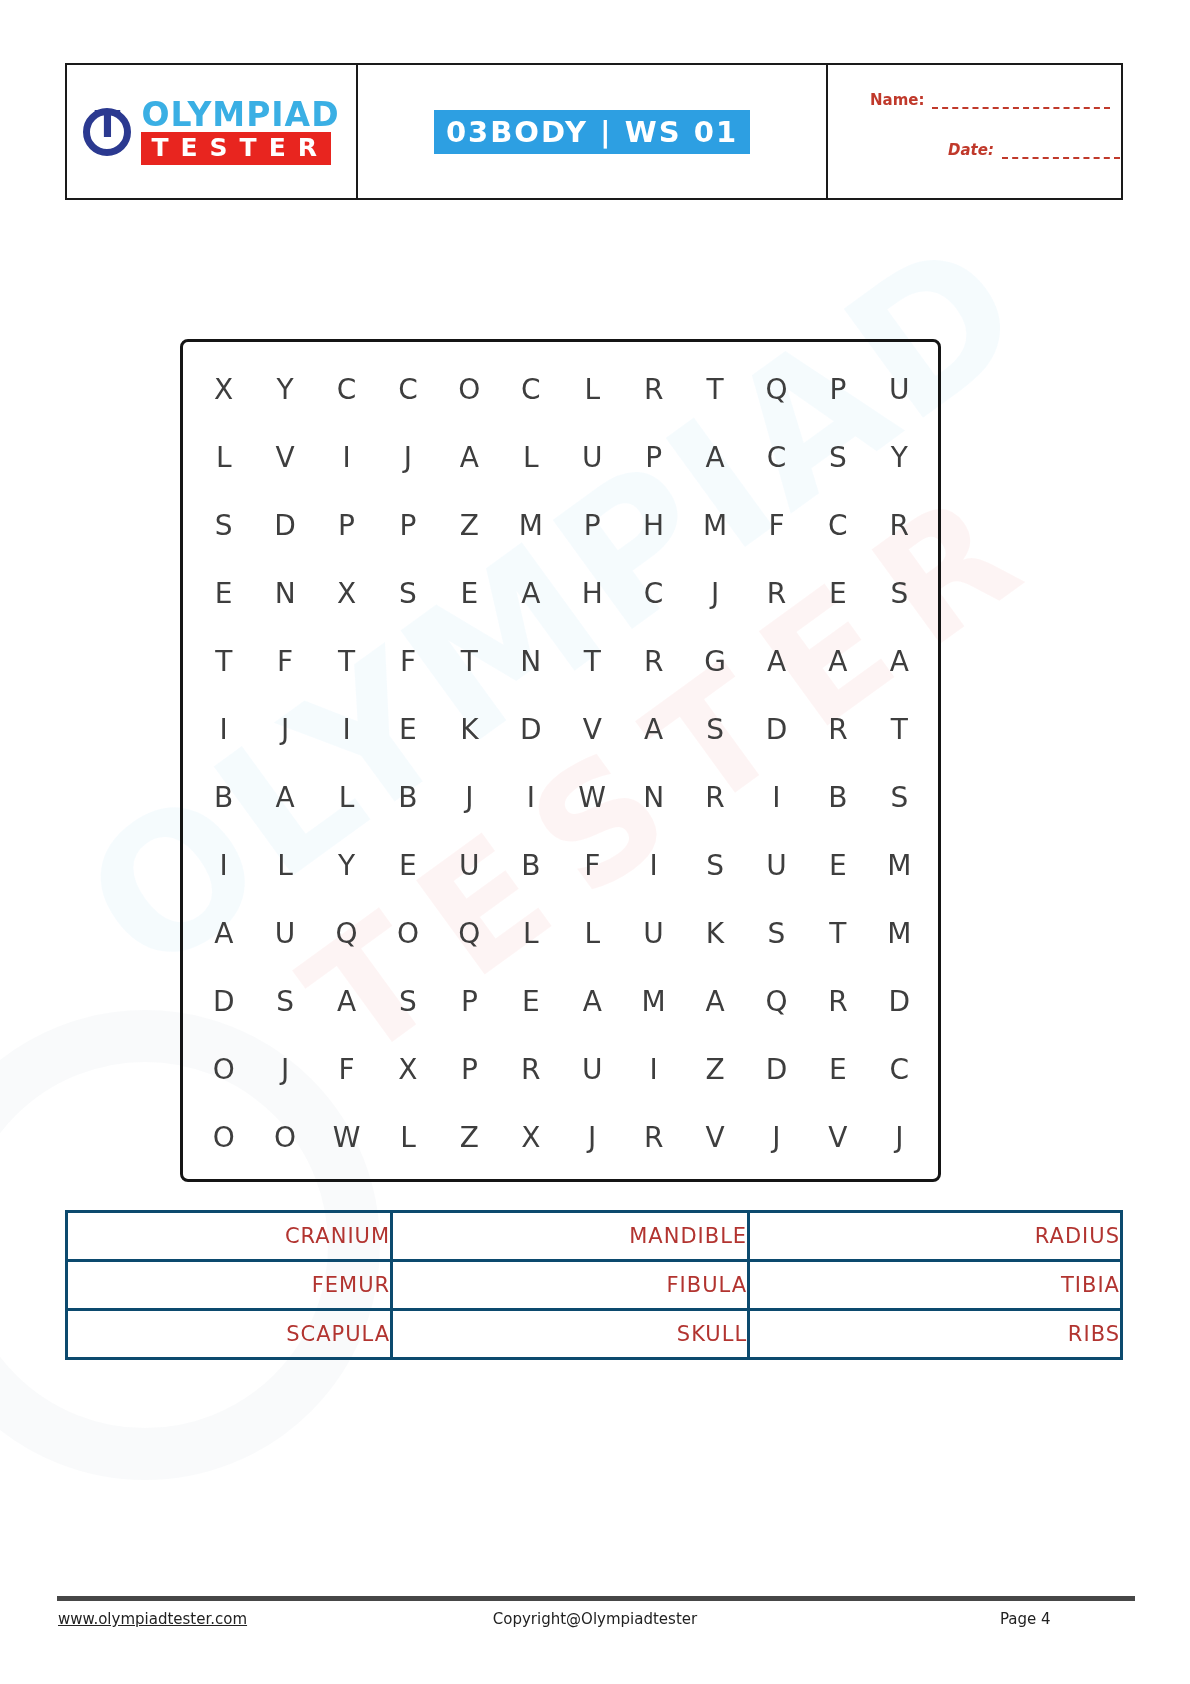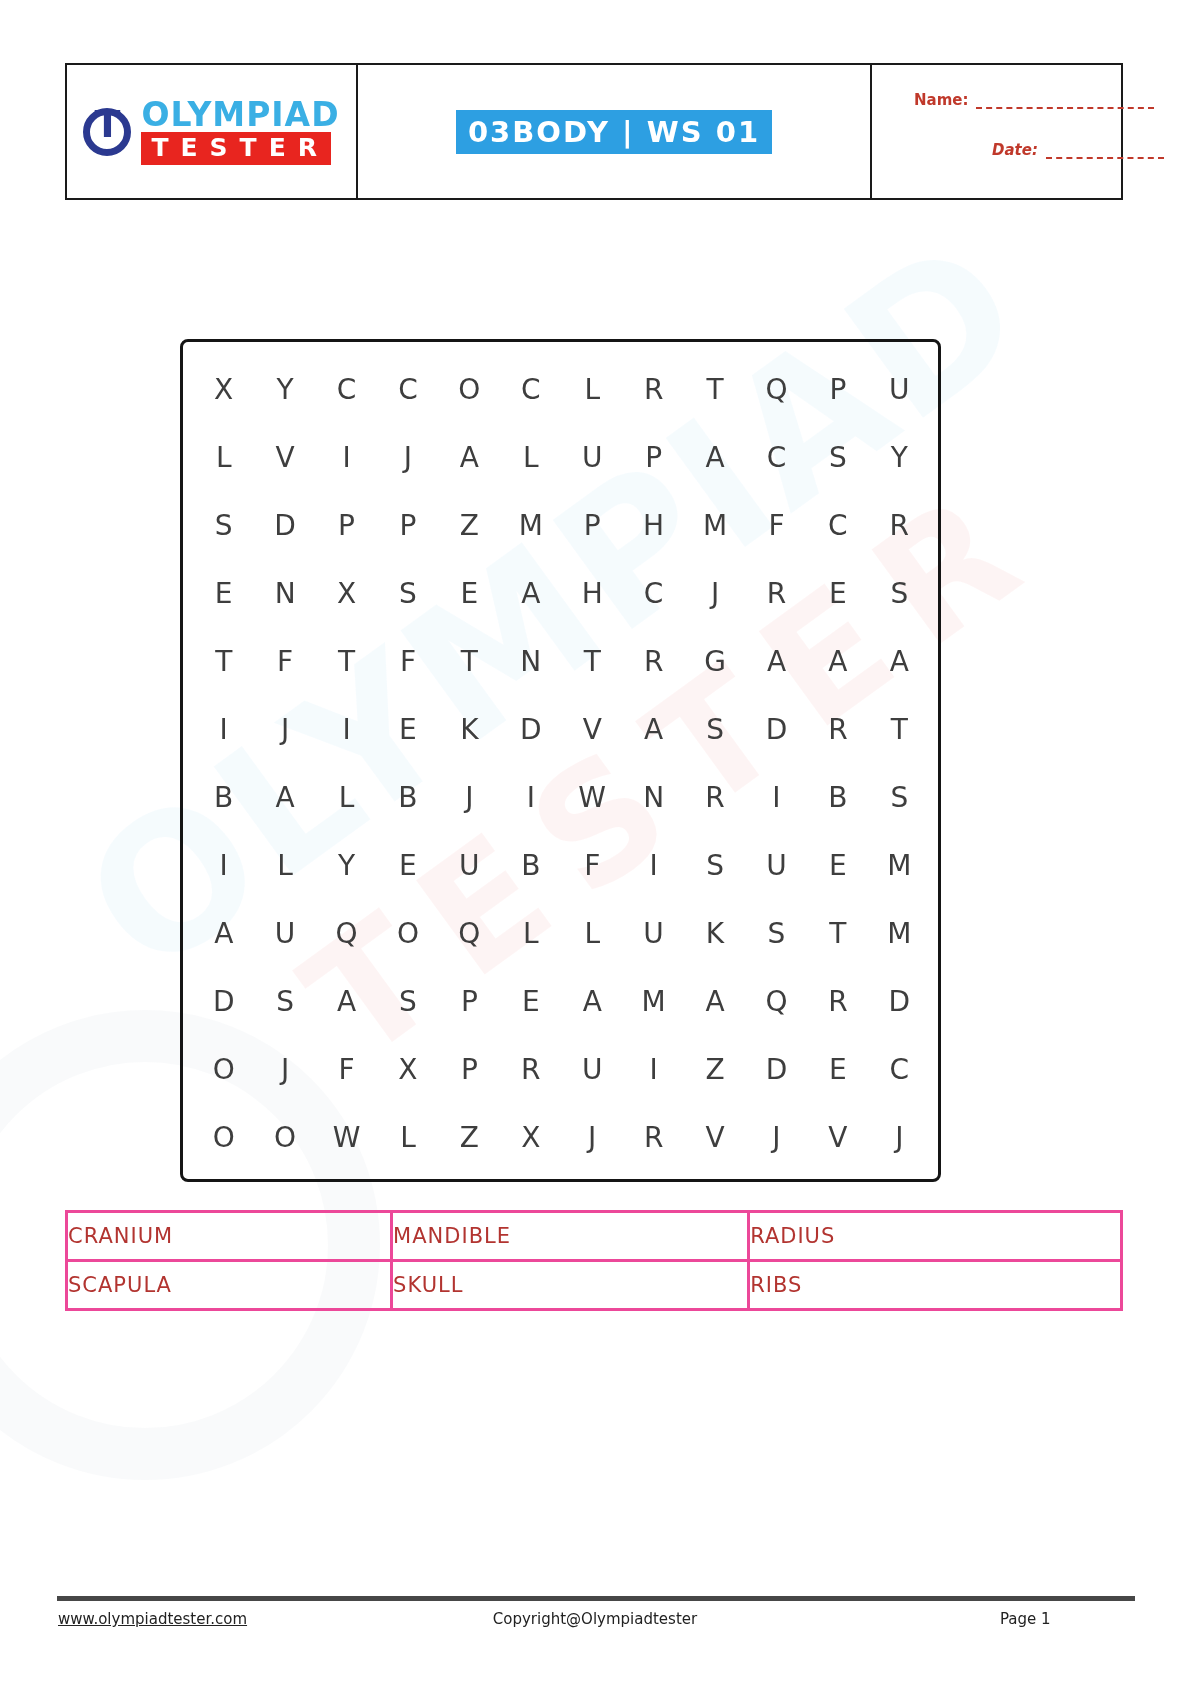--- a/index.html
+++ b/index.html
@@ -27,21 +27,21 @@
   .logo-ring{position:relative;width:48px;height:48px;border:7px solid var(--navy);border-radius:50%;flex:0 0 auto;}
   .logo-ring .ring-t{position:absolute;left:50%;top:-10px;transform:translateX(-50%);
     font-size:38px;font-weight:bold;color:var(--navy);line-height:1;}
   .logo-text{display:flex;flex-direction:column;align-items:flex-start;}
   .logo-line1{font-size:33px;font-weight:bold;color:var(--brand-blue);letter-spacing:1px;line-height:1.05;}
   .logo-line2{background:var(--brand-red);color:#fff;font-size:25px;font-weight:bold;
     letter-spacing:12px;padding:2px 2px 2px 10px;line-height:1.15;}
   .title-cell{flex:1;display:flex;align-items:center;justify-content:center;}
   .title-chip{background:var(--accent-blue);color:#fff;font-size:29px;font-weight:bold;
     padding:5px 12px;letter-spacing:2px;}
-  .name-cell{width:251px;border-left:2px solid var(--ink);position:relative;padding-left:16px;}
+  .name-cell{width:295px;border-left:2px solid var(--ink);position:relative;padding-left:16px;}
   .field-row{position:absolute;display:flex;align-items:flex-end;gap:8px;
     color:var(--label-red);font-size:15px;font-weight:bold;}
   .field-row.name{top:26px;left:42px;}
   .field-row.date{top:76px;left:120px;font-style:italic;}
   .write-line{display:inline-block;border-bottom:2px dashed var(--label-red);height:13px;}
   .write-line.long{width:178px;}
   .write-line.short{width:118px;}
 
   
   .instructions{position:absolute;left:66px;top:230px;width:950px;
@@ -50,21 +50,21 @@
   
   .grid-box{position:absolute;left:180px;top:339px;width:761px;height:843px;
     border:3px solid #151515;border-radius:8px;background:transparent;
     display:grid;grid-template-columns:repeat(12,1fr);grid-template-rows:repeat(12,1fr);
     padding:14px 8px 8px 10px;}
   .grid-letter{display:flex;align-items:center;justify-content:center;
     font-size:28px;color:#3E3E3E;font-family:"DejaVu Sans",sans-serif;}
 
   
   .word-table{position:absolute;left:65px;top:1210px;width:1058px;border-collapse:collapse;}
-  .word-table td{border:3px solid #ec4899;height:49px;text-align:left;vertical-align:middle;
+  .word-table td{border:3px solid #0c4a6e;height:49px;text-align:right;vertical-align:middle;
     color:var(--word-red);font-size:21px;letter-spacing:1px;}
   .word-table col.c1{width:326px;} .word-table col.c2{width:358px;} .word-table col.c3{width:374px;}
 
   
   .footer-rule{position:absolute;left:57px;top:1596px;width:1078px;height:5px;background:#474747;}
   .footer-text{position:absolute;top:1610px;font-size:15px;color:#222;}
   .footer-website{left:58px;text-decoration:underline;}
   .footer-copyright{left:50%;transform:translateX(-50%);}
   .footer-page{left:1000px;}
 </style>
@@ -260,26 +260,31 @@
           <col class="c2">
           <col class="c3">
         </colgroup>
       <tbody>
           <tr>
             <td>CRANIUM</td>
             <td>MANDIBLE</td>
             <td>RADIUS</td>
           </tr>
           <tr>
+            <td>FEMUR</td>
+            <td>FIBULA</td>
+            <td>TIBIA</td>
+          </tr>
+          <tr>
             <td>SCAPULA</td>
             <td>SKULL</td>
             <td>RIBS</td>
           </tr>
         </tbody>
     </table>
 
     <div class="footer-rule"></div>
     <div class="footer-text footer-website">www.olympiadtester.com</div>
     <div class="footer-text footer-copyright">Copyright@Olympiadtester</div>
-    <div class="footer-text footer-page">Page 1</div>
+    <div class="footer-text footer-page">Page 4</div>
 
   </div>
 </div>
 
 </body></html>

